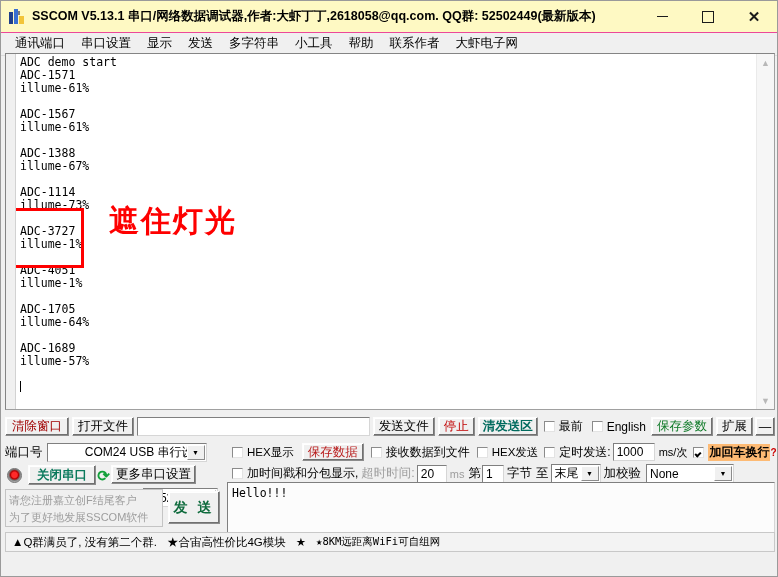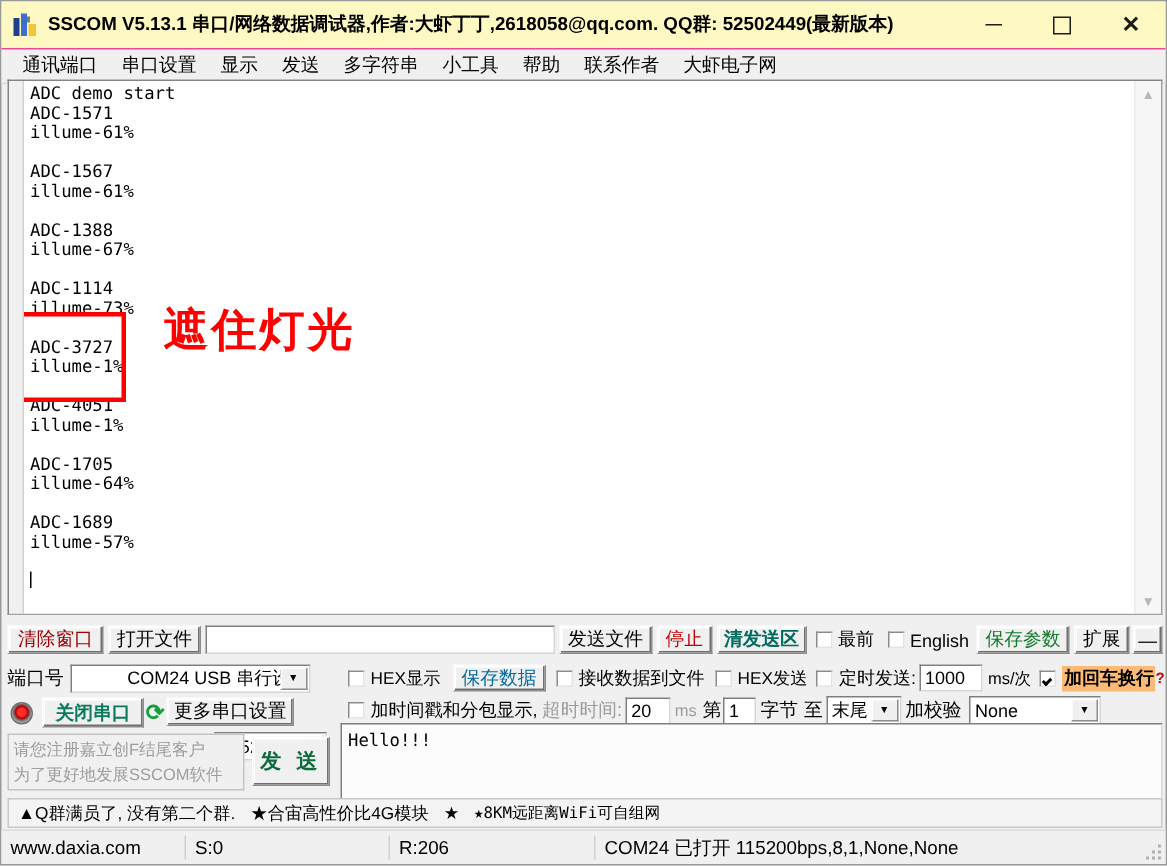--- a/index.html
+++ b/index.html
@@ -189,21 +189,21 @@
   }
 
   .sendbox {
     position:absolute; left:222px; top:41px; width:548px; height:60px;
     box-sizing:border-box; background:#fcfcfc;
     border:1px solid #7f7f7f; border-right-color:#d6d6d6; border-bottom-color:#d6d6d6;
     font-family:"DejaVu Sans Mono", monospace; font-size:11.5px; color:#000;
     padding:3px 0 0 4px;
   }
 
-  #save-data-btn { height:18px; padding:0 5px; color:#0369a1; }
+  #save-data-btn { height:18px; padding:0 5px; color:#b91c1c; }
   .hl-yellow { background:#fdba74; color:#cc0000; font-weight:700; padding:0 1px; }
   .qmark { color:#cc0000; font-size:10px; font-weight:700; }
 
   
   .adstrip {
     position:absolute; left:4px; top:531px; width:770px; height:20px;
     box-sizing:border-box; background:#f3f3f3; border:1px solid #c8c8c8;
     display:flex; align-items:center; font-size:11.5px; color:#000;
     padding-left:6px; white-space:nowrap; overflow:hidden;
   }
@@ -402,31 +402,14 @@
     <div class="sendbox">Hello!!!</div>
   </div>
 
   <div class="adstrip">
     <span class="seg">▲Q群满员了, 没有第二个群.</span>
     <span class="seg">★合宙高性价比4G模块</span>
     <span class="seg">★</span>
     <span class="seg ad-mono">★8KM远距离WiFi可自组网</span>
   </div>
 
-  <div class="statusbar">
-    <div class="sb-cell" style="width:110px">www.daxia.com</div>
-    <div class="sb-sep"></div>
-    <div class="sb-cell" style="width:123px">S:0</div>
-    <div class="sb-sep"></div>
-    <div class="sb-cell" style="width:124px">R:206</div>
-    <div class="sb-sep"></div>
-    <div class="sb-cell">COM24 已打开  115200bps,8,1,None,None</div>
-    <div class="sb-grip">
-      <i style="left:9px;top:9px"></i>
-        <i style="left:5px;top:9px"></i>
-        <i style="left:9px;top:5px"></i>
-      <i style="left:1px;top:9px"></i>
-        <i style="left:5px;top:5px"></i>
-        <i style="left:9px;top:1px"></i>
-    </div>
-  </div>
 
 </div>
 
 </body></html>

